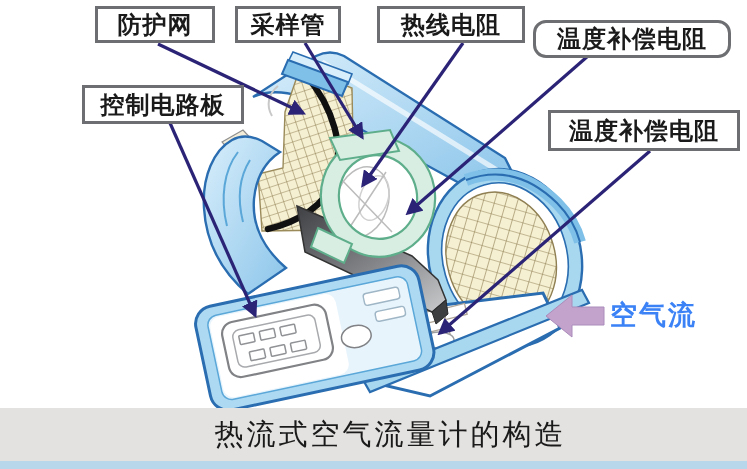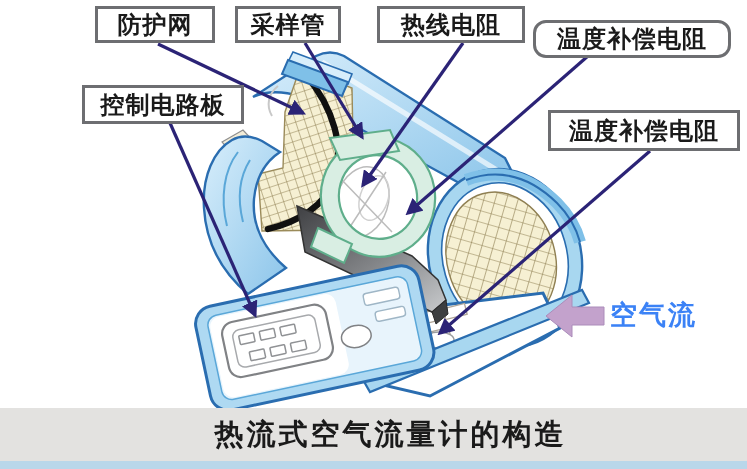--- a/index.html
+++ b/index.html
@@ -21,21 +21,21 @@
   .co-5{left:548px;top:110px;width:192px;height:41px;}
   .airflow-label{
     position:absolute;left:610px;top:297px;font-size:27px;font-weight:bold;color:#3b82f6;
     letter-spacing:2px;
   }
   .caption-band{
     position:absolute;left:0;top:408px;width:747px;height:53px;background:#e3e2e0;
     display:flex;align-items:center;justify-content:center;
   }
   .caption-title{
-    font-size:29px;font-weight:bold;color:#1a1a1a;letter-spacing:3px;margin-left:34px;
+    font-size:29px;font-weight:normal;color:#1a1a1a;letter-spacing:3px;margin-left:34px;
   }
   .bottom-strip{
     position:absolute;left:0;top:461px;width:747px;height:8px;background:#b9d7ea;
   }
 </style>
 </head>
 <body>
 
 <div class="figure">
 

